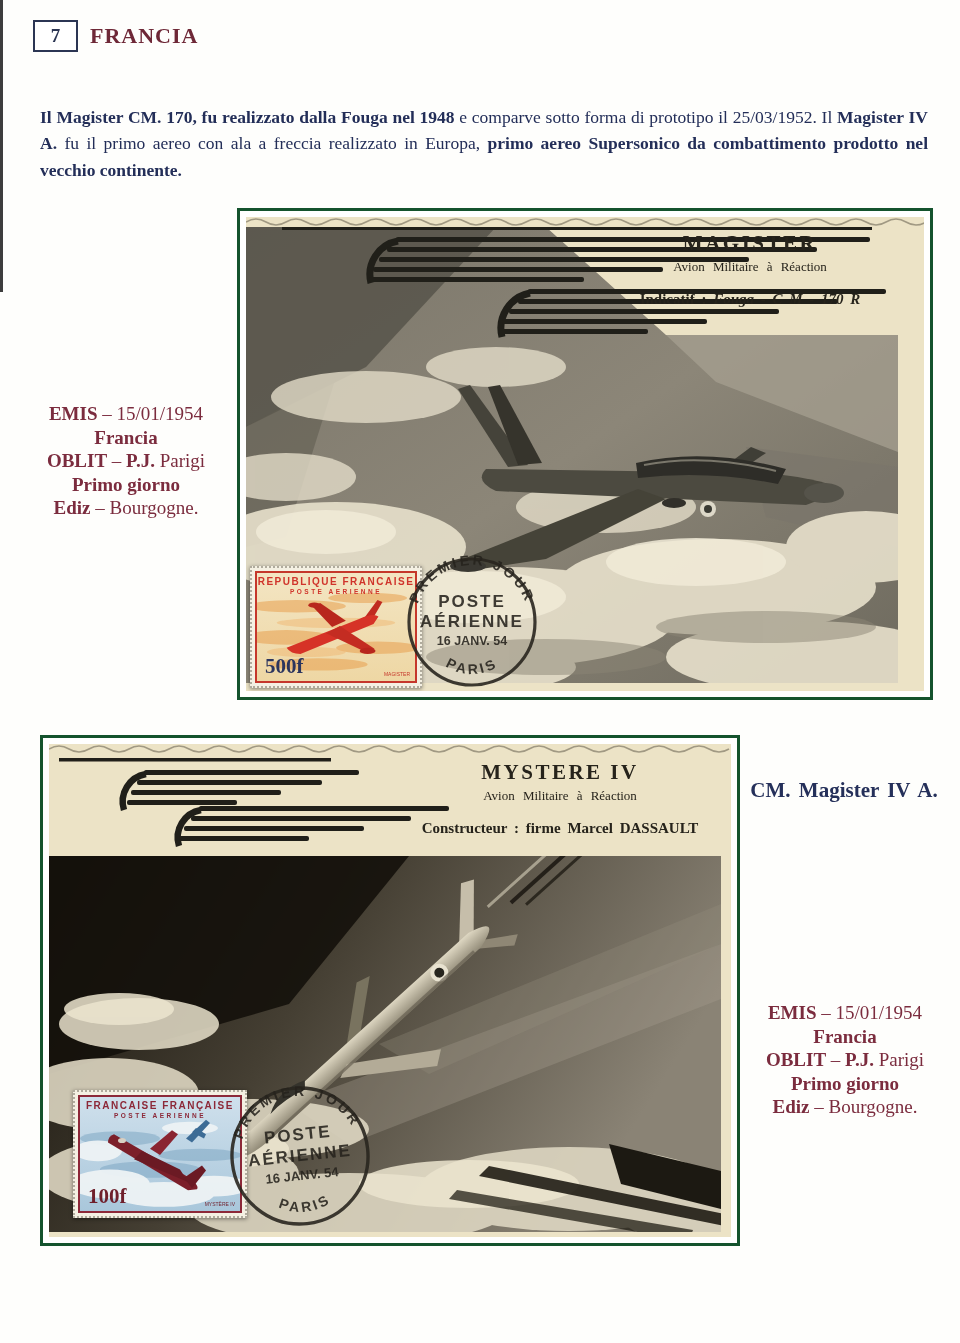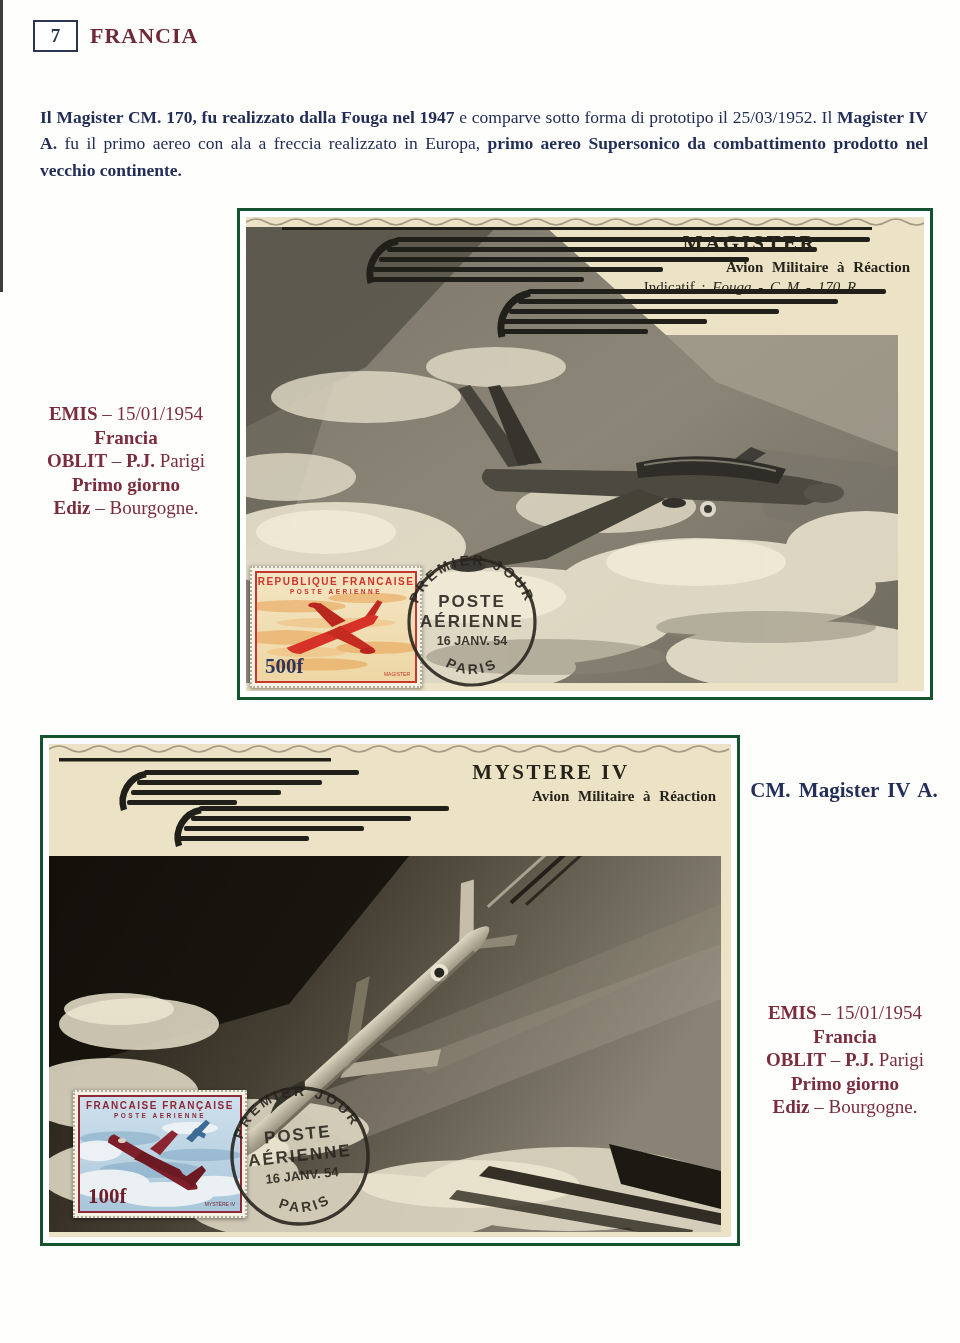--- a/index.html
+++ b/index.html
@@ -31,25 +31,25 @@
   
   .card { position: absolute; border: 3px solid #14532d; background: #ffffff; padding: 6px; }
   .card1 { left: 237px; top: 208px; width: 696px; height: 492px; }
   .card2 { left: 40px;  top: 735px; width: 700px; height: 511px; }
   .postcard { position: relative; width: 100%; height: 100%; background: #ece3c6; overflow: hidden; }
   .photo-svg { position: absolute; inset: 0; width: 100%; height: 100%; display: block; }
 
   
   .card-title { position: absolute; text-align: center; color: #26231b; z-index: 3; }
   .card-title .l1 { font-size: 21px; font-weight: bold; letter-spacing: 2.5px; }
-  .card-title .l2 { font-size: 15px; font-weight: bold; margin-top: 3px; word-spacing: 5px; text-align: right; }
-  .card-title .l3 { font-size: 15px; margin-top: 3px; word-spacing: 3px; font-weight: normal; }
+  .card-title .l2 { font-size: 13px; font-weight: normal; margin-top: 3px; word-spacing: 5px; }
+  .card-title .l3 { font-size: 15px; margin-top: 16px; word-spacing: 3px; font-weight: bold; }
   .card-title .l3 i { font-style: italic; }
   .t1 { right: 14px; top: 14px; width: 320px; }
-  .t2 { right: 15px;  top: 16px; width: 330px; }
+  .t2 { right: 6px;  top: 16px; width: 330px; }
 
   
   .stamp { position: absolute; background: #f4f0e2; padding: 5px; box-shadow: 0 1px 4px rgba(0,0,0,.45); z-index: 4; }
   .stamp::before { content: ""; position: absolute; inset: 0; border: 2px dotted rgba(110,105,90,.5); pointer-events: none; }
   .stamp-inner { position: relative; width: 100%; height: 100%; border: 2px solid #c23a2e; overflow: hidden; }
   .s1 .stamp-inner { border-color: #c5372b; background: linear-gradient(180deg, #f3e5c3, #eed7a4); }
   .s2 .stamp-inner { border-color: #8c2838; background: linear-gradient(180deg, #cfe0ec, #a9c7db); }
   .stamp-art { position: absolute; inset: 0; width: 100%; height: 100%; }
   .stamp-country, .stamp-service { position: relative; text-align: center; font-family: "Liberation Sans", sans-serif; font-weight: bold; }
   .stamp-country { font-size: 10px; letter-spacing: 1.5px; margin-top: 3px; }
@@ -82,21 +82,21 @@
 <body>
 
 <div class="page">
   <div class="scan-edge"></div>
 
   <div class="numbox">
     <span>7</span>
   </div>
   <div class="country">FRANCIA</div>
 
-  <p class="intro"><b>Il Magister CM.  170, fu realizzato dalla Fouga nel 1947</b><span> e comparve sotto forma di prototipo il 25/03/1952. Il </span><b>Magister  IV  A.</b><span> fu il primo aereo con ala a freccia realizzato in Europa, </span><b>primo aereo Supersonico da combattimento prodotto nel vecchio continente.</b></p>
+  <p class="intro"><b>Il Magister CM.  170, fu realizzato dalla Fouga nel 1948</b><span> e comparve sotto forma di prototipo il 25/03/1952. Il </span><b>Magister  IV  A.</b><span> fu il primo aereo con ala a freccia realizzato in Europa, </span><b>primo aereo Supersonico da combattimento prodotto nel vecchio continente.</b></p>
 
   <div class="card card1">
     <div class="postcard">
       <svg class="photo-svg" viewBox="0 0 678 474" preserveAspectRatio="none">
         <defs>
           <linearGradient id="terr1" x1="0" y1="0" x2="1" y2="1">
             <stop offset="0" stop-color="#7b766a"></stop>
               <stop offset=".5" stop-color="#8c8678"></stop>
               <stop offset="1" stop-color="#6e6a5e"></stop>
           </linearGradient>
@@ -301,20 +301,21 @@
           <rect x="142" y="72" width="220" height="5" rx="2"></rect>
           <rect x="135" y="82" width="180" height="5" rx="2"></rect>
           <rect x="130" y="92" width="130" height="5" rx="2"></rect>
         </g>
         <path d="M0 5 q10 -6 20 0 t20 0 t20 0 t20 0 t20 0 t20 0 t20 0 t20 0 t20 0 t20 0 t20 0 t20 0 t20 0 t20 0 t20 0 t20 0 t20 0 t20 0 t20 0 t20 0 t20 0 t20 0 t20 0 t20 0 t20 0 t20 0 t20 0 t20 0 t20 0 t20 0 t20 0 t20 0 t20 0 t20 0" stroke="#8d8672" stroke-width="1.5" fill="none" opacity=".8"></path>
       </svg>
 
       <div class="card-title t2">
         <div class="l1">MYSTERE IV</div>
         <div class="l2">Avion Militaire à Réaction</div>
+        <div class="l3">Constructeur : firme Marcel DASSAULT</div>
       </div>
 
       <div class="stamp s2" style="left:24px; top:346px; width:174px; height:128px;">
         <div class="stamp-inner">
           <svg class="stamp-art" viewBox="0 0 160 110" preserveAspectRatio="none">
             <g fill="#7fa8c4" opacity=".55">
               <ellipse cx="40" cy="40" rx="40" ry="7"></ellipse>
                 <ellipse cx="120" cy="56" rx="42" ry="6"></ellipse>
               <ellipse cx="70" cy="70" rx="50" ry="8"></ellipse>
             </g>

